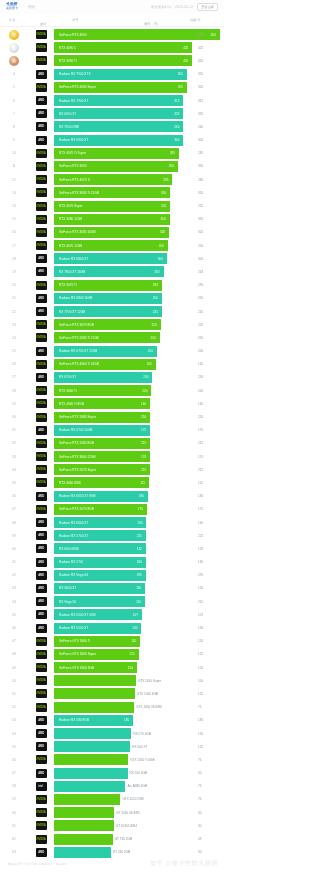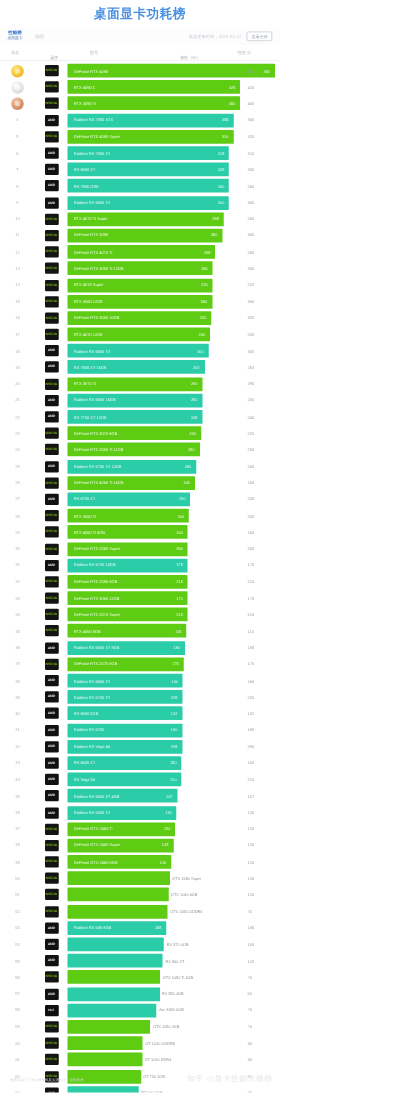--- a/index.html
+++ b/index.html
@@ -170,23 +170,20 @@
     position:absolute;right:6px;bottom:6px;
     font-size:6px;color:#eceff2;font-weight:bold;
     letter-spacing:.6px;white-space:nowrap;
   }
 </style>
 </head>
 <body>
 
 <div id="app">
 
-  <div class="title-bar">
-    <div class="title">桌面显卡功耗榜</div>
-  </div>
 
   <div class="toolbar">
     <div class="tab active">
       <span>性能榜</span>
       <span class="sub">桌面显卡</span>
     </div>
     <div class="tab2">说明</div>
     <div class="spacer"></div>
     <div class="meta">数据更新时间：2023-05-12</div>
     <div class="btn">查看全部</div>

